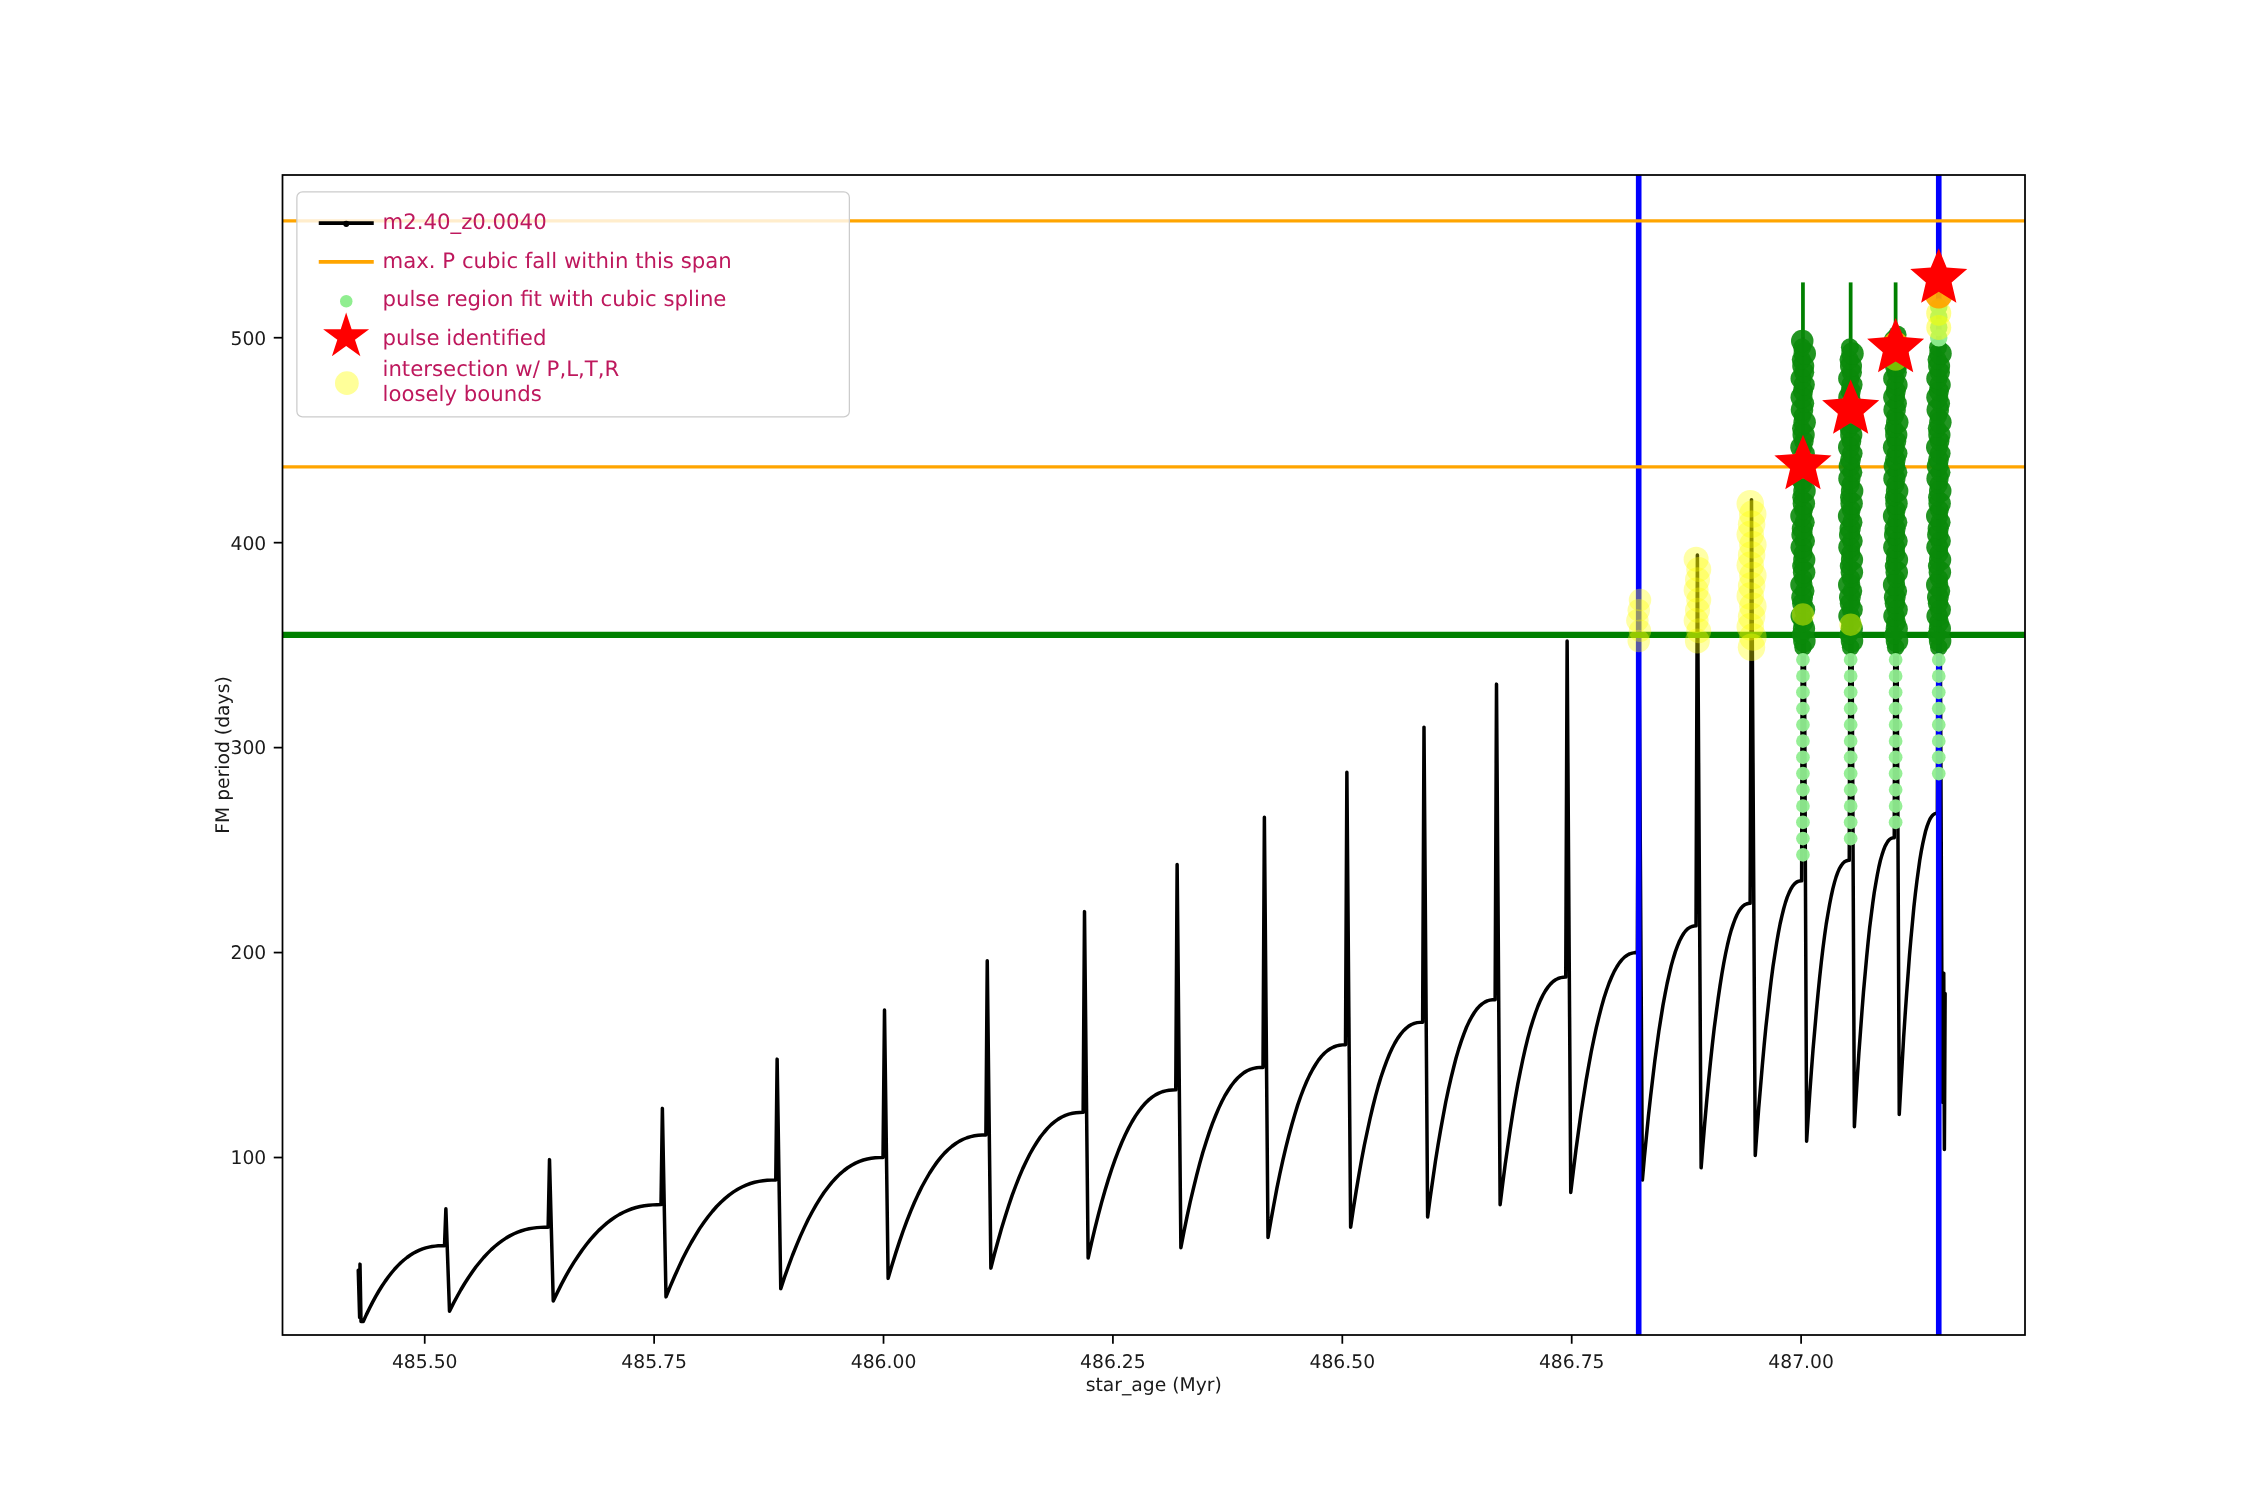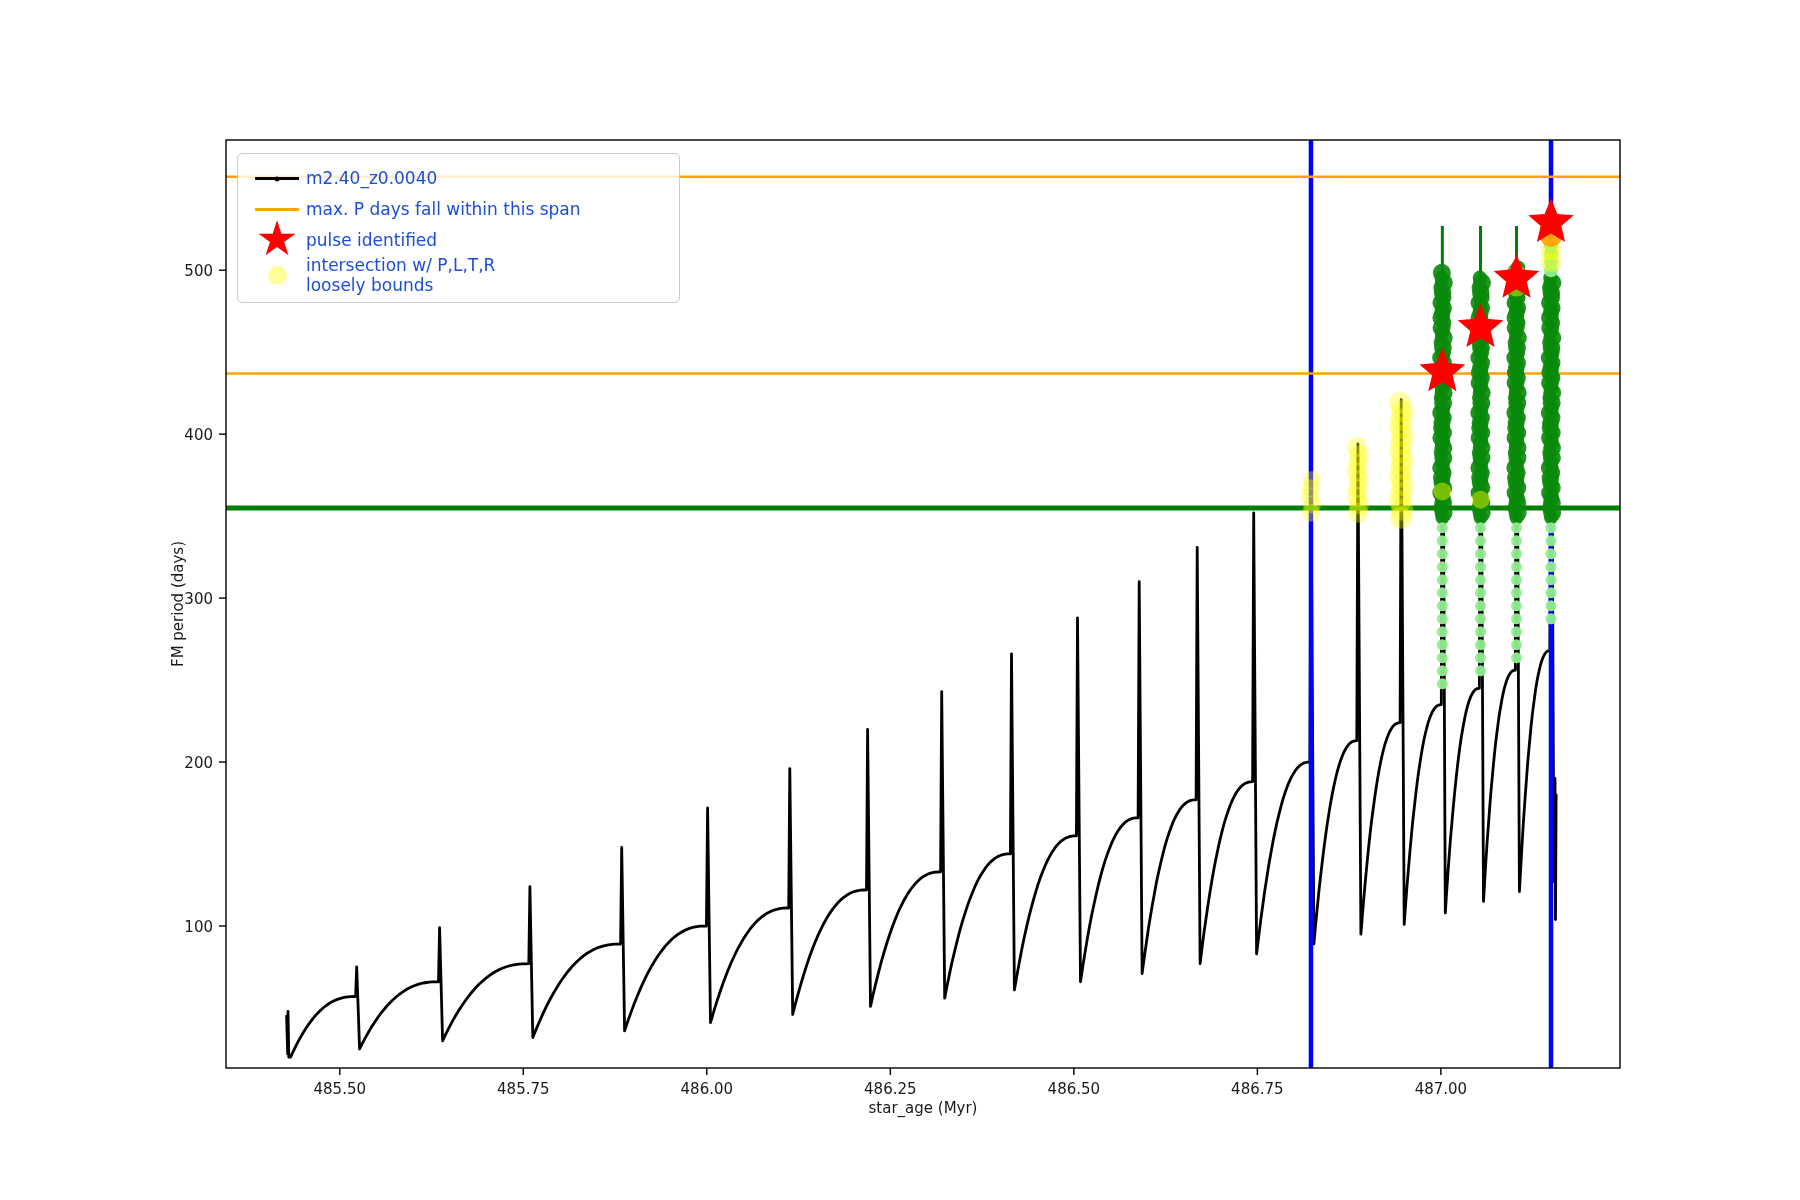--- a/index.html
+++ b/index.html
@@ -31,21 +31,21 @@
   .legend-swatch{
     width:58px;
     flex:0 0 58px;
     display:flex;
     align-items:center;
     justify-content:center;
     position:relative;
   }
   .legend-label{
     font-size:17px;
-    color:#1d4ed8;
+    color:#be185d;
     line-height:1.15;
     white-space:pre-line;
   }
   .sw-line{position:relative;width:44px;}
   .sw-line .bar{width:44px;}
   .sw-line .middot{
     position:absolute;left:50%;top:50%;
     width:5px;height:5px;border-radius:50%;
     transform:translate(-50%,-50%);
   }
@@ -409,21 +409,27 @@
             <span class="bar" style="display:block;height:2.5px;background:#000000;"></span>
         <span class="middot" style="background:#000000;"></span>
           </span>
       </span>
       <span class="legend-label">m2.40_z0.0040</span>
     </div>
     <div class="legend-row">
       <span class="legend-swatch">
         <span style="display:block;width:44px;height:3px;background:#ffa500;"></span>
       </span>
-      <span class="legend-label">max. P days fall within this span</span>
+      <span class="legend-label">max. P cubic fall within this span</span>
+    </div>
+    <div class="legend-row">
+      <span class="legend-swatch">
+        <span class="sw-dot" style="width:10px;height:10px;background:#90ee90;"></span>
+      </span>
+      <span class="legend-label">pulse region fit with cubic spline</span>
     </div>
     <div class="legend-row">
       <span class="legend-swatch">
         <span class="sw-star">★</span>
       </span>
       <span class="legend-label">pulse identified</span>
     </div>
     <div class="legend-row">
       <span class="legend-swatch">
         <span class="sw-dot" style="width:19px;height:19px;background:rgba(255,255,0,0.4);"></span>

